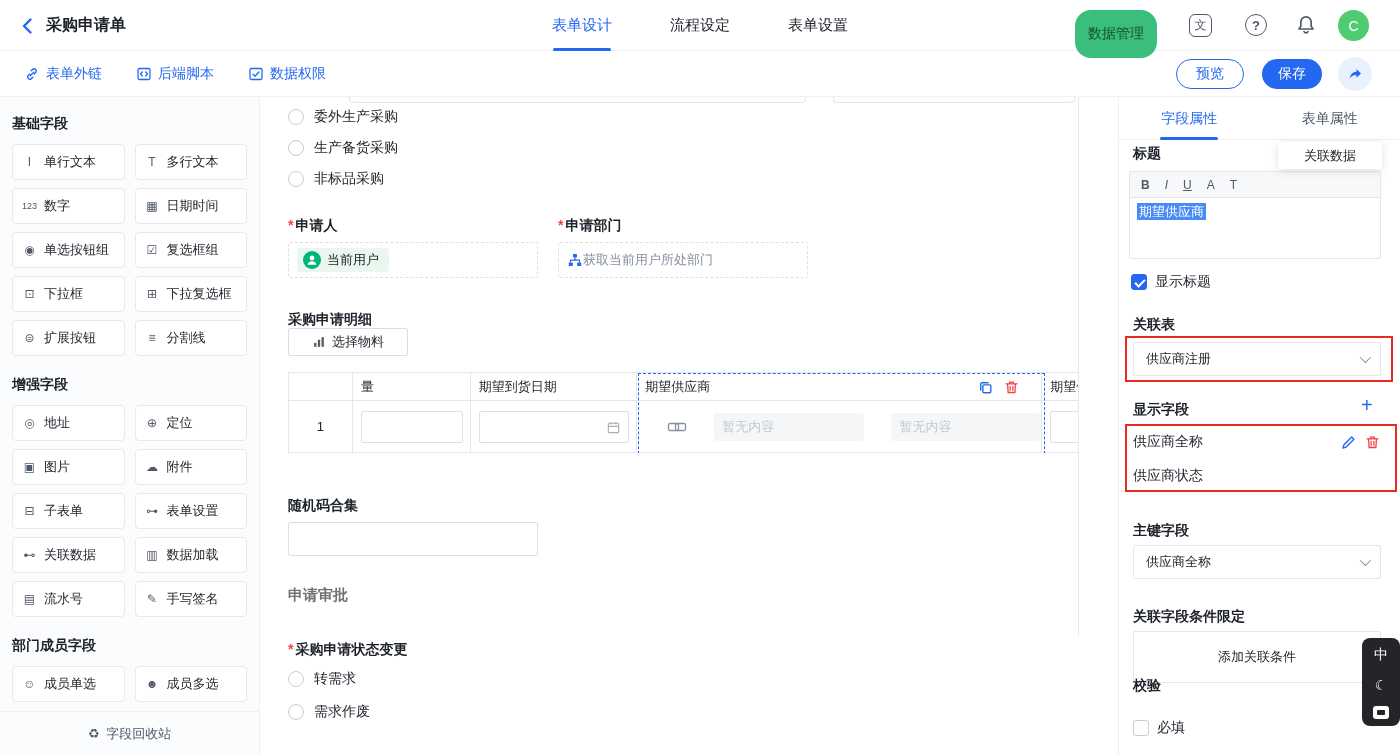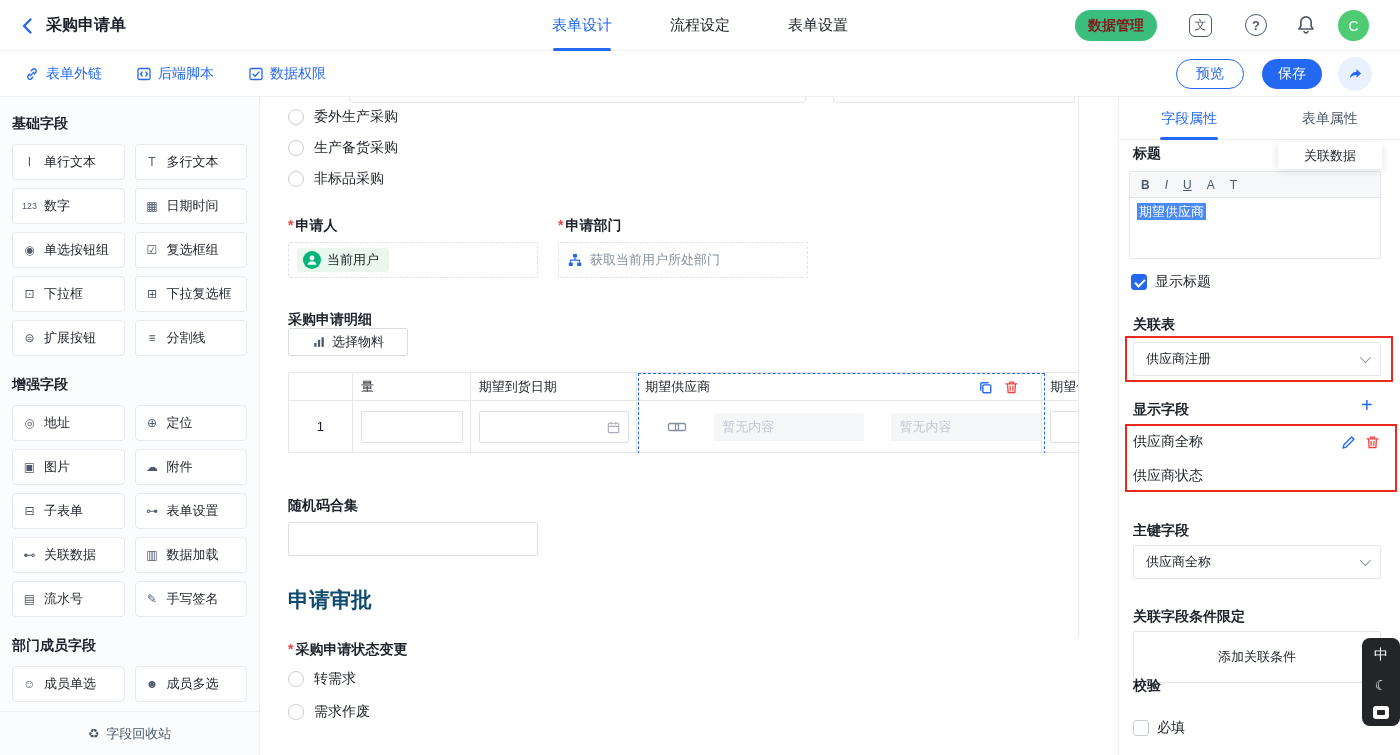--- a/index.html
+++ b/index.html
@@ -9,21 +9,21 @@
   svg { display:block; }
 
   
   .topbar { position:absolute; left:0; top:0; width:1400px; height:51px; background:#fff; border-bottom:1px solid #f0f1f3; z-index:5; }
   .back-btn { position:absolute; left:16px; top:14px; width:24px; height:24px; cursor:pointer; }
   .doc-title { position:absolute; left:46px; top:15px; font-size:16px; font-weight:700; }
   .top-tabs { position:absolute; left:50%; top:0; transform:translateX(-50%); height:51px; display:flex; gap:58px; }
   .top-tab { height:51px; line-height:49px; font-size:15px; color:#1d2129; position:relative; cursor:pointer; }
   .top-tab.active { color:#2468f2; font-weight:500; }
   .top-tab.active::after { content:""; position:absolute; left:50%; transform:translateX(-50%); bottom:0; width:58px; height:3px; background:#2468f2; border-radius:2px; }
-  .pill-green { position:absolute; left:1075px; top:10px; width:82px; height:31px; border-radius:16px; background:#3bbd7e; color:#7f1d1d; display:flex; align-items:center; justify-content:center; font-size:14px; cursor:pointer;font-weight:bold; }
+  .pill-green { position:absolute; left:1075px; top:10px; width:82px; height:48px; border-radius:16px; background:#3bbd7e; color:#14532d; display:flex; align-items:center; justify-content:center; font-size:14px; cursor:pointer; }
   .ico-translate { position:absolute; left:1189px; top:14px; width:23px; height:23px; border:1.6px solid #4e5969; border-radius:6px; display:grid; place-items:center; font-size:12px; color:#4e5969; cursor:pointer; }
   .ico-help { position:absolute; left:1245px; top:14px; width:22px; height:22px; border:1.6px solid #4e5969; border-radius:50%; display:grid; place-items:center; font-size:13px; font-weight:700; color:#4e5969; cursor:pointer; }
   .ico-bell { position:absolute; left:1295px; top:14px; width:22px; height:22px; cursor:pointer; }
   .avatar { position:absolute; left:1338px; top:10px; width:31px; height:31px; border-radius:50%; background:#4ecb73; color:#fff; display:grid; place-items:center; font-size:14px; cursor:pointer; }
 
   
   .toolbar { position:absolute; left:0; top:51px; width:1400px; height:46px; background:#fff; border-bottom:1px solid #eef0f2; z-index:4; }
   .tlinks { position:absolute; left:24px; top:0; height:46px; display:flex; gap:34px; align-items:center; }
   .tlink { display:flex; align-items:center; gap:6px; color:#2468f2; font-size:14px; cursor:pointer; }
   .btn-preview { position:absolute; left:1176px; top:8px; width:68px; height:30px; border:1px solid #2468f2; border-radius:16px; color:#2468f2; background:#fff; display:grid; place-items:center; font-size:14px; cursor:pointer; }
@@ -41,37 +41,37 @@
   
   .canvas { position:absolute; left:260px; top:97px; width:858px; height:658px; background:#fff; overflow:hidden; }
   .sheet-edge { position:absolute; left:818px; top:0; width:1px; height:540px; background:#e8eaee; }
   .pbox { position:absolute; top:-5px; height:11px; border:1px solid #e5e6eb; border-top:none; border-radius:0 0 4px 4px; background:#fff; }
   .crow { position:absolute; left:28px; height:20px; display:flex; align-items:center; gap:10px; font-size:14px; color:#1d2129; font-weight:500; }
   .radio { width:16px; height:16px; border:1px solid #c9cdd4; border-radius:50%; background:#fff; flex:none; cursor:pointer; }
   .flabel { position:absolute; font-size:14px; font-weight:700; color:#1d2129; }
   .req { color:#f53f3f; margin-right:2px; font-weight:700; }
   .dashed-field { position:absolute; height:36px; border:1px dashed #dde0e5; border-radius:2px; background:#fff; display:flex; align-items:center; padding:0 8px; cursor:pointer; }
   .user-pill { display:flex; align-items:center; gap:6px; background:#eaf7ee; border-radius:3px; padding:3px 10px 3px 6px; font-size:13px; }
-  .dept-hint { display:flex; align-items:center; gap:7px; font-size:13px; color:#86909c; }
+  .dept-hint { display:flex; align-items:center; font-size:13px; color:#86909c; }
   .btn-material { position:absolute; left:28px; top:231px; width:120px; height:28px; background:#fff; border:1px solid #d8dce3; border-radius:2px; display:flex; align-items:center; justify-content:center; gap:6px; font-size:13px; cursor:pointer; }
 
   .dtable { position:absolute; left:28px; top:275px; width:790px; height:81px; overflow:hidden; }
   .dtable-in { position:absolute; left:0; top:0; width:920px; height:81px; border:1px solid #e5e6eb; background:#fff; }
   .thead { display:flex; height:28px; border-bottom:1px solid #e5e6eb; }
   .th { border-right:1px solid #e5e6eb; font-size:13px; color:#1d2129; line-height:27px; padding-left:8px; white-space:nowrap; overflow:hidden; }
   .trow { display:flex; height:51px; }
   .td { border-right:1px solid #e5e6eb; display:flex; align-items:center; }
   .w0{width:64px} .w1{width:118px} .w2{width:167px} .w3{width:406px} .w4{width:165px}
   .cell-input { height:32px; background:#fff; border:1px solid #dcdfe6; border-radius:2px; position:relative; cursor:text; }
   .ghost-input { height:28px; width:150px; background:#f5f6f8; border-radius:2px; display:flex; align-items:center; padding:0 8px; font-size:13px; color:#c2c7d0; cursor:text; }
   .selcol { position:absolute; left:349px; top:0; width:407px; height:81px; border:1px dashed #2468f2; pointer-events:none; }
   .selcol .hicon { position:absolute; top:5px; width:17px; height:17px; pointer-events:auto; cursor:pointer; }
 
   .plain-input { position:absolute; height:34px; background:#fff; border:1px solid #dcdfe6; border-radius:2px; cursor:text; }
-  .sec-head { position:absolute; left:28px; font-size:21px; font-weight:700; color:#0c4a6e; }
+  .sec-head { position:absolute; left:28px; font-size:15px; font-weight:700; color:#737373; }
 
   
   .panel { position:absolute; left:1118px; top:97px; width:282px; height:658px; background:#fff; border-left:1px solid #eef0f2; }
   .ptabs { height:43px; border-bottom:1px solid #eef0f2; display:flex; }
   .ptab { flex:1; text-align:center; line-height:42px; font-size:14px; color:#4e5969; position:relative; cursor:pointer; }
   .ptab.active { color:#2468f2; font-weight:500; }
   .ptab.active::after { content:""; position:absolute; left:50%; transform:translateX(-50%); bottom:-1px; width:58px; height:3px; background:#2468f2; border-radius:2px; }
   .type-tag { position:absolute; right:18px; top:45px; width:104px; height:27px; background:#fff; box-shadow:0 2px 10px rgba(0,0,0,.12); border-radius:2px; display:grid; place-items:center; font-size:13px; color:#1d2129; z-index:3; }
   .plabel { position:absolute; left:14px; font-size:14px; font-weight:700; color:#1d2129; }
   .editor { position:absolute; left:10px; top:74px; width:252px; border:1px solid #e5e6eb; border-radius:2px; background:#fff; }

